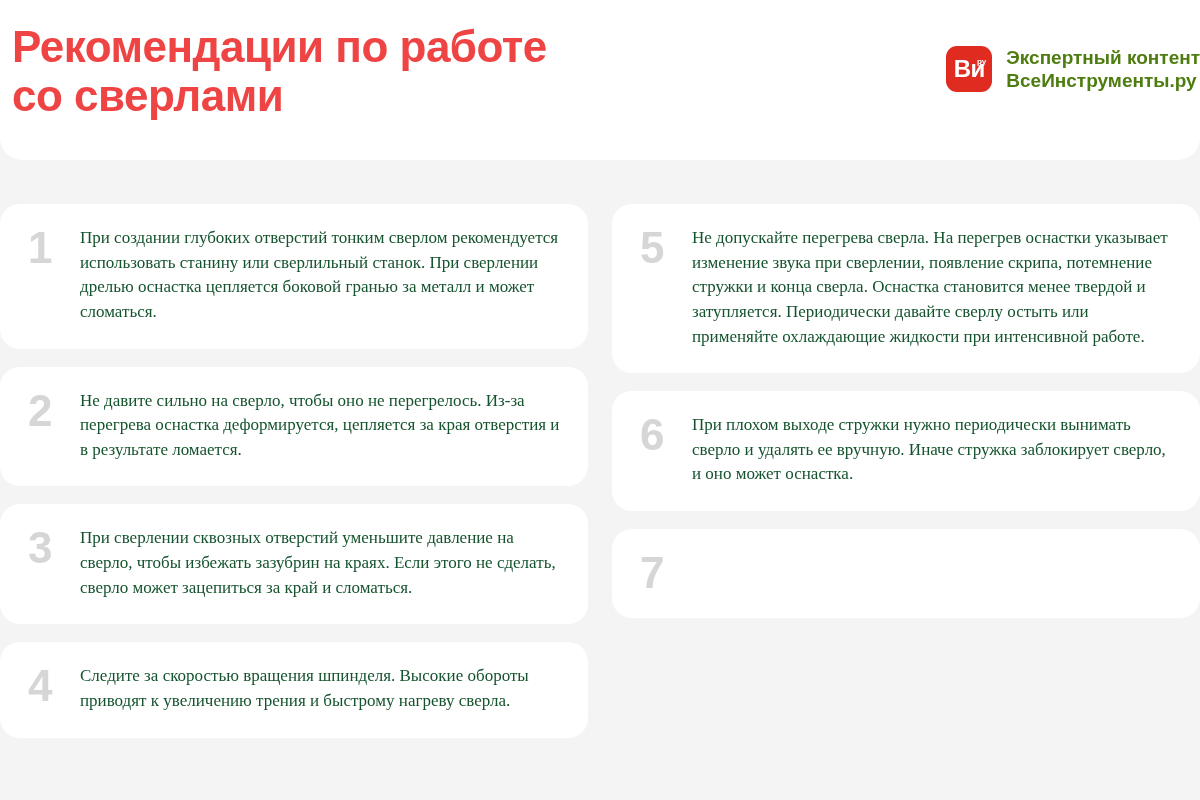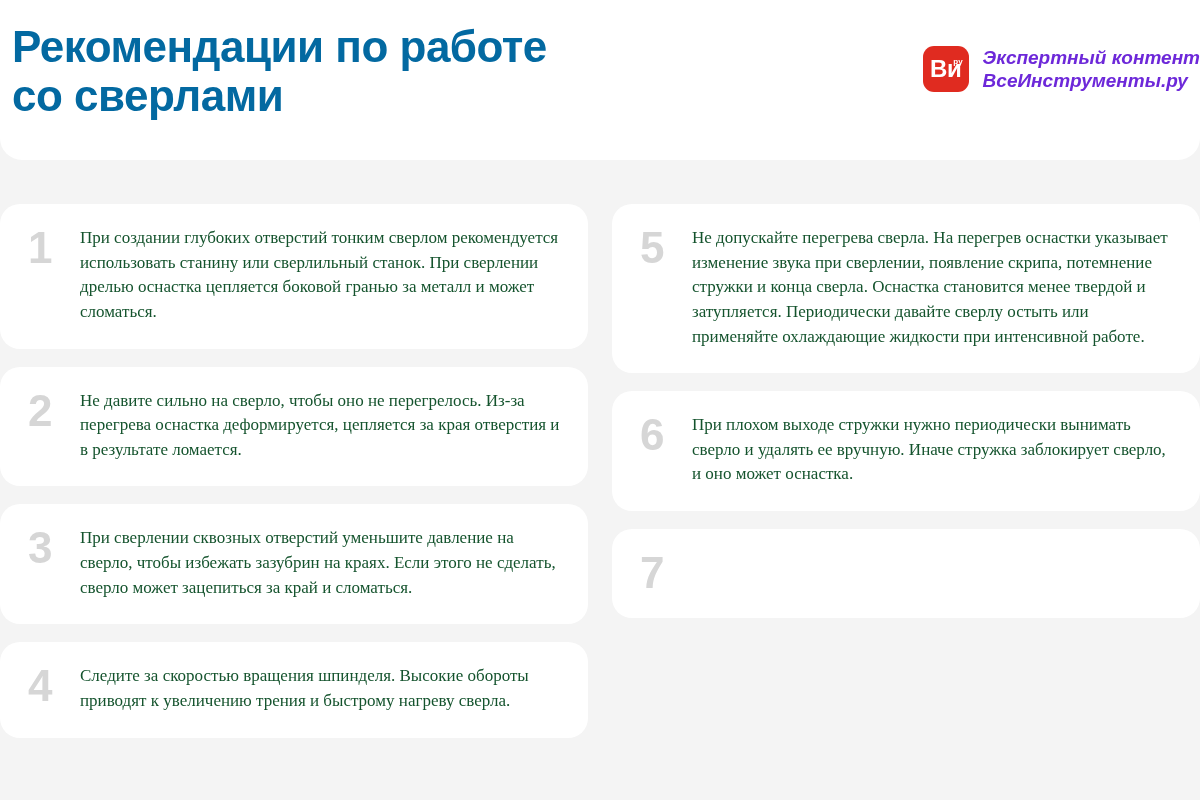--- a/index.html
+++ b/index.html
@@ -34,21 +34,21 @@
 
   .title {
     position: absolute;
     left: 12px;
     top: 22px;
     width: 760px;
     font-size: 44px;
     line-height: 1.12;
     font-weight: 700;
     letter-spacing: -0.5px;
-    color: #0369a1;
+    color: #ef4444;
     white-space: pre-line;
   }
 
   .brand {
     position: absolute;
     right: 0px;
     top: 46px;
     display: flex;
     align-items: center;
     gap: 14px;
@@ -81,23 +81,22 @@
     color: #ffffff;
     font-size: 8px;
     font-weight: 700;
     line-height: 1;
   }
 
   .brand-text {
     font-size: 19px;
     font-weight: 700;
     line-height: 1.22;
-    color: #6d28d9;
+    color: #4d7c0f;
     white-space: pre-line;
-    font-style: italic;
   }
 
   
   .columns {
     position: absolute;
     left: 0;
     top: 204px;
     width: 1200px;
     display: flex;
     gap: 24px;

